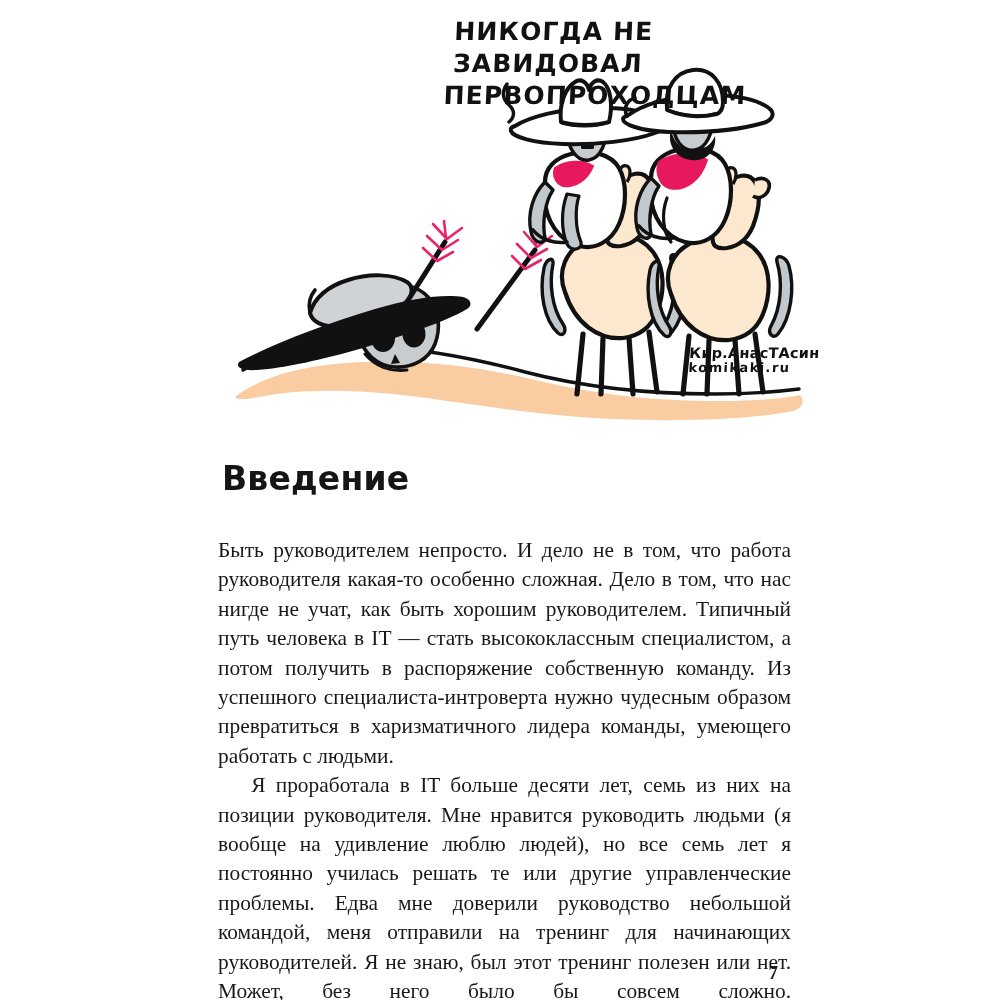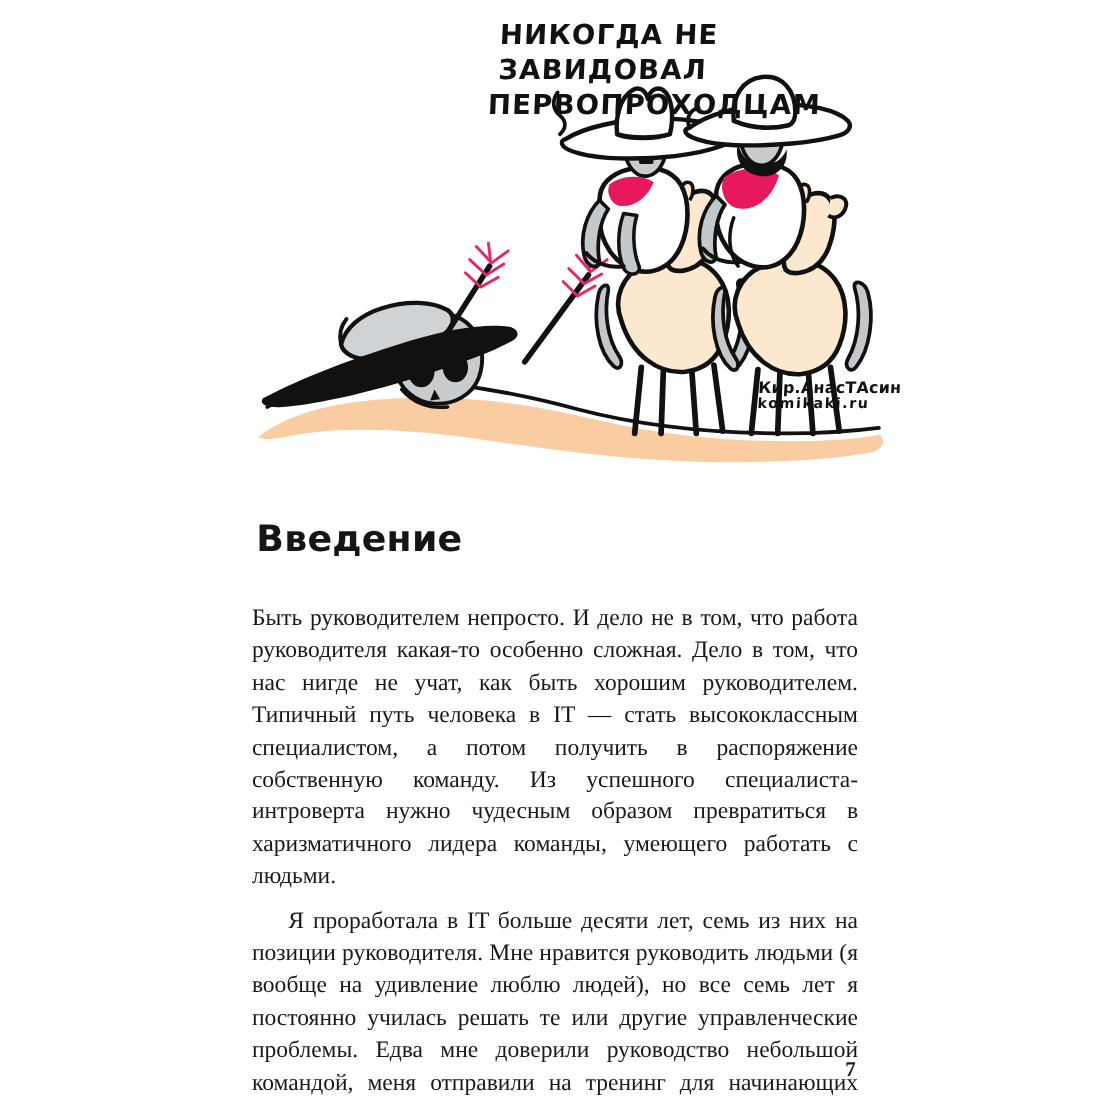--- a/index.html
+++ b/index.html
@@ -73,36 +73,36 @@
     font-size: 13px;
     font-weight: 700;
     letter-spacing: 1.4px;
   }
 
   
   .chapter-title {
     position: absolute;
     left: 218px;
     top: 455px;
-    margin: 15px;
+    margin: 4px;
     font-family: "DejaVu Sans", sans-serif;
     font-weight: 700;
     font-size: 33px;
     letter-spacing: 0.2px;
     color: #151515;
   }
 
   .body-copy {
     position: absolute;
     left: 218px;
     top: 536px;
     width: 573px;
   }
   .body-copy p {
-    margin: 11px;
+    margin: 0;
     font-family: "Liberation Serif", serif;
     font-size: 21.4px;
     line-height: 29.4px;
     text-align: justify;
     text-align-last: left;
     color: #181818;
     hyphens: manual;
   }
   .body-copy p + p { text-indent: 1.55em; }
   .body-copy p:last-child { text-align-last: justify; }

